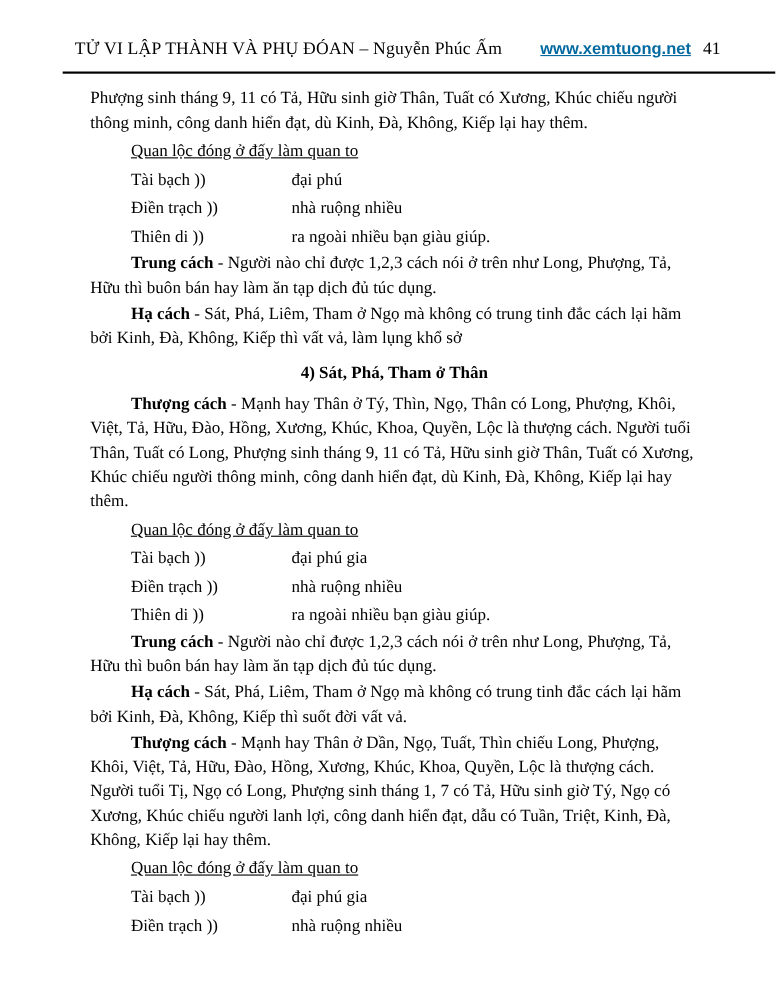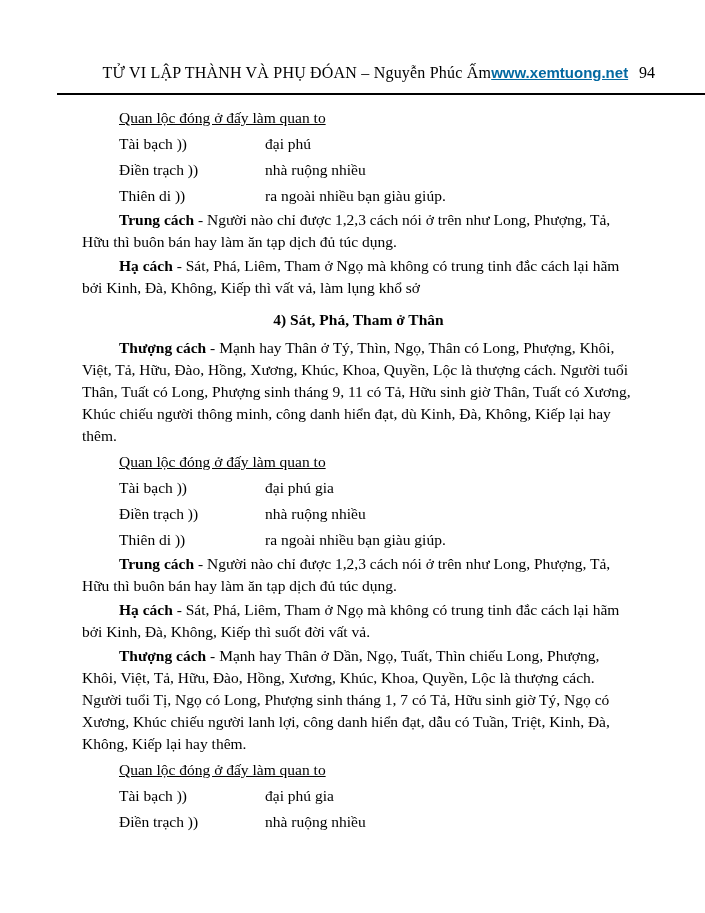--- a/index.html
+++ b/index.html
@@ -8,23 +8,23 @@
     width: 705px;
     height: 913px;
     overflow: hidden;
     font-family: "Liberation Serif", serif;
     font-size: 15.5px;
     color: #000000;
     position: relative;
   }
   .page-header {
     display: flex;
-    justify-content: flex-end;
+    justify-content: space-between;
     align-items: baseline;
-    padding: 64px 50px 0 68px;
+    padding: 36px 50px 0 68px;
   }
   .header-title {
     font-size: 16px;
     letter-spacing: 0.2px;
     white-space: nowrap;
   }
   .header-right { white-space: nowrap; }
   .header-link {
     font-family: "Liberation Sans", sans-serif;
     font-weight: bold;
@@ -61,27 +61,28 @@
     margin-bottom: 6px;
   }
 </style>
 </head>
 <body>
 
 <div class="page-header">
   <span class="header-title">TỬ VI LẬP THÀNH VÀ PHỤ ĐÓAN – Nguyễn Phúc Ấm</span>
   <span class="header-right">
     <a class="header-link" style="color: #0369a1;">www.xemtuong.net</a>
-    <span class="header-page">94</span>
+    <span class="header-page">41</span>
   </span>
 </div>
 <div class="header-rule"></div>
 
 <div class="content">
 
+  <p class="para">Phượng sinh tháng 9, 11  có Tả, Hữu sinh giờ Thân, Tuất có Xương, Khúc chiếu người thông minh, công danh hiển đạt, dù Kinh, Đà, Không, Kiếp lại hay thêm.</p>
 
   <p class="indent-line">Quan lộc đóng ở đấy làm quan to</p>
   <div class="kv-row">
     <span class="kv-label">Tài bạch ))</span>
     <span class="kv-value">đại phú</span>
   </div>
   <div class="kv-row">
     <span class="kv-label">Điền trạch ))</span>
     <span class="kv-value">nhà ruộng nhiều</span>
   </div>

